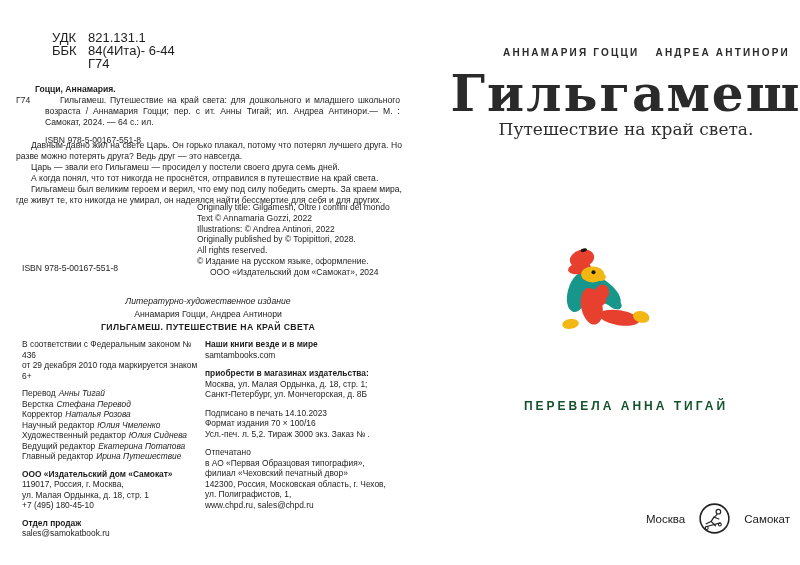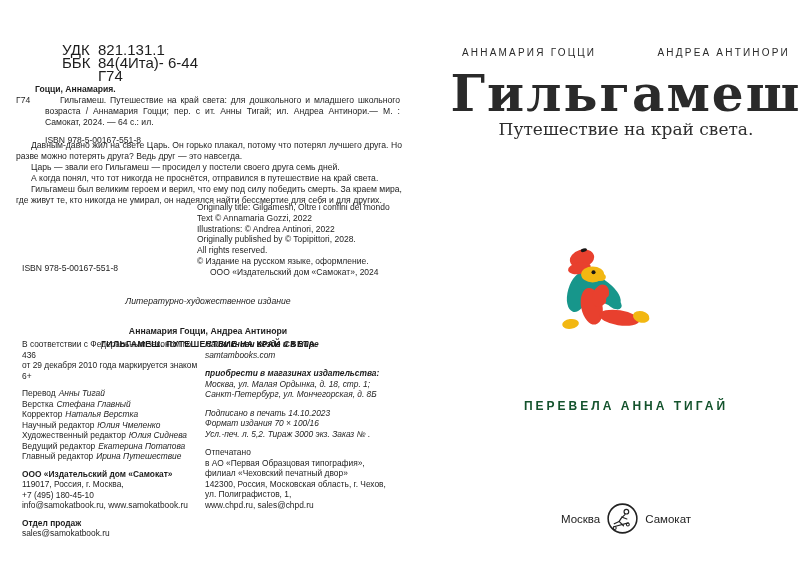--- a/index.html
+++ b/index.html
@@ -5,61 +5,61 @@
   * { margin:0; padding:0; box-sizing:border-box; }
   html,body { width:800px; height:565px; }
   body {
     position:relative; background:#ffffff; color:#1d1d1d;
     font-family:"Liberation Sans","DejaVu Sans",sans-serif;
     overflow:hidden;
   }
   .abs { position:absolute; }
 
   
-  #class-block { left:62px; top:31px; font-size:15px; line-height:13px;
-    display:grid; grid-template-columns:36px auto;margin-top:12px; }
+  #class-block { left:52px; top:31px; font-size:13px; line-height:13px;
+    display:grid; grid-template-columns:36px auto; }
   #catalog { left:16px; top:84px; width:384px; font-size:8.6px; line-height:11px; }
   .catalog-heading { font-weight:bold; margin-left:19px; }
   .catalog-entry { position:relative; padding-left:29px; text-indent:15px; text-align:justify; }
   .catalog-code { position:absolute; left:0; top:0; text-indent:0; }
   .catalog-isbn { margin-left:29px; margin-top:7px; }
 
   #annotation { left:16px; top:140px; width:386px; font-size:8.6px; line-height:10.9px; text-align:justify; }
   #annotation p { text-indent:15px; }
 
   #rights { left:197px; top:202px; width:212px; font-size:8.5px; line-height:10.8px; }
   #rights .line:last-child { margin-left:13px; }
 
   #isbn-repeat { left:22px; top:263px; font-size:8.6px; }
 
   #edition { left:16px; top:295px; width:384px; text-align:center; font-size:8.7px; line-height:12px; }
   .edition-type { font-style:italic; }
-  .edition-authors { font-weight:bold; margin-top:18px; }
+  .edition-authors { font-weight:normal; margin-top:1px; }
   .edition-title { font-weight:bold; letter-spacing:0.4px; margin-top:1px; }
 
   #col-left { left:22px; top:339px; width:180px; font-size:8.4px; line-height:10.5px; }
   #col-mid  { left:205px; top:339px; width:200px; font-size:8.4px; line-height:10.5px; }
-  .mb { margin-bottom:8px;font-style:italic; }
+  .mb { margin-bottom:8px; }
   .mb7 { margin-bottom:7px; }
   .bold { font-weight:bold; }
   .credit-name { font-style:italic; margin-left:3px; }
 
   
-  #rp-authors { left:462px; top:47px; width:328px; display:flex; justify-content:space-between; gap:16px;
-    font-size:10px; font-weight:normal; letter-spacing:2.2px; color:#2a2a2a; white-space:nowrap; }
+  #rp-authors { left:462px; top:47px; width:328px; display:flex; justify-content:flex-end; gap:16px;
+    font-size:10px; font-weight:bold; letter-spacing:2.2px; color:#2a2a2a; white-space:nowrap; }
   #rp-title { left:450px; top:64px; width:352px; text-align:center;
     font-family:"DejaVu Serif","Liberation Serif",serif; font-weight:bold;
     font-size:50px; letter-spacing:2px; color:#2a2a2a; }
   #rp-subtitle { left:450px; top:119px; width:352px; text-align:center;
     font-family:"DejaVu Serif","Liberation Serif",serif; font-size:17px; color:#2e2e2e; }
   #rp-illustration { left:552px; top:244px; }
   #rp-translator { left:462px; top:399px; width:328px; text-align:center;
     font-size:12px; font-weight:bold; letter-spacing:3px; color:#14532d; white-space:nowrap; }
   #rp-footer { left:462px; top:502px; width:328px; display:flex; align-items:center;
-    justify-content:center; gap:6px; font-size:11.5px; color:#222; }
+    justify-content:flex-end; gap:13px; font-size:11.5px; color:#222; }
 </style>
 </head>
 <body>
 
 <div class="abs" id="class-block">
   <span>УДК</span>
   <span>821.131.1</span>
   <span>ББК</span>
   <span>84(4Ита)- 6-44</span>
   <span></span>
@@ -100,32 +100,32 @@
   <div class="edition-title">ГИЛЬГАМЕШ. ПУТЕШЕСТВИЕ НА КРАЙ СВЕТА</div>
 </div>
 
 <div class="abs" id="col-left">
   <div class="mb7">
     <div>В соответствии с Федеральным законом № 436</div>
     <div>от 29 декабря 2010 года маркируется знаком 6+</div>
   </div>
   <div class="mb7">
     <div><span>Перевод</span><span class="credit-name">Анны Тигай</span></div>
-    <div><span>Верстка</span><span class="credit-name">Стефана Главный</span></div>
-    <div><span>Корректор</span><span class="credit-name">Наталья Верстка</span></div>
+    <div><span>Верстка</span><span class="credit-name">Стефана Перевод</span></div>
+    <div><span>Корректор</span><span class="credit-name">Наталья Розова</span></div>
     <div><span>Научный редактор</span><span class="credit-name">Юлия Чмеленко</span></div>
     <div><span>Художественный редактор</span><span class="credit-name">Юлия Сиднева</span></div>
     <div><span>Ведущий редактор</span><span class="credit-name">Екатерина Потапова</span></div>
     <div><span>Главный редактор</span><span class="credit-name">Ирина Путешествие</span></div>
   </div>
   <div class="mb7">
     <div class="bold">ООО «Издательский дом «Самокат»</div>
     <div>119017, Россия, г. Москва,</div>
+    <div>ул. Малая Ордынка, д. 18, стр. 1</div>
     <div>+7 (495) 180-45-10</div>
-    <div>info@samokatbook.ru, www.samokatbook.ru</div>
   </div>
   <div>
     <div class="bold">Отдел продаж</div>
     <div>sales@samokatbook.ru</div>
   </div>
 </div>
 
 <div class="abs" id="col-mid">
   <div class="mb">
     <div class="bold">Наши книги везде и в мире</div>

